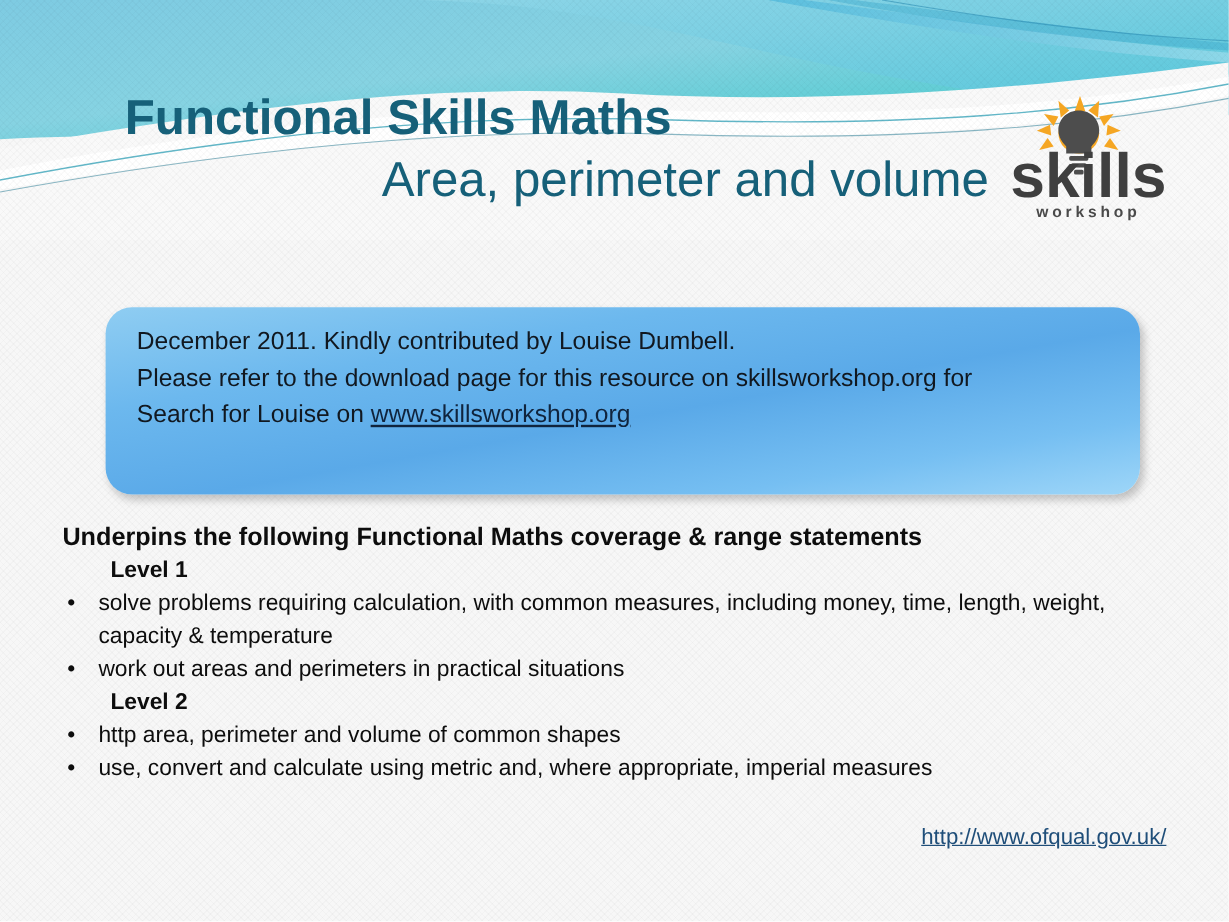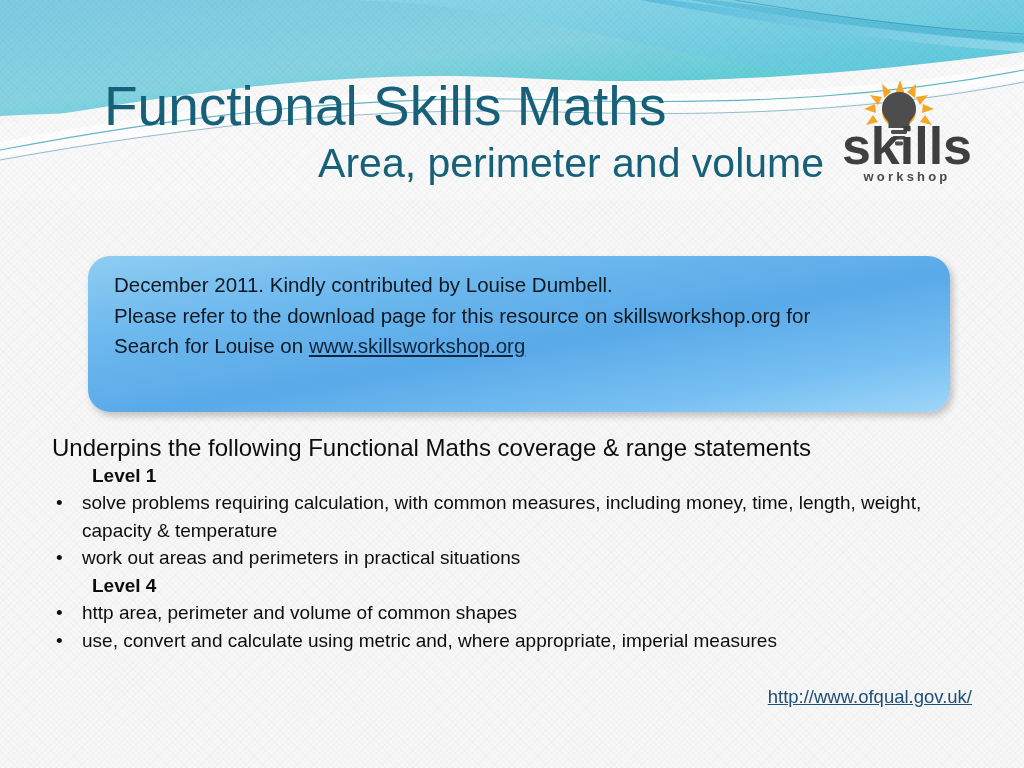--- a/index.html
+++ b/index.html
@@ -43,24 +43,24 @@
 
   
   #title-block {
     position: absolute;
     left: 104px;
     top: 78px;
     z-index: 4;
     width: 720px;
   }
   #slide-title {
-    font-size: 55px;
+    font-size: 41px;
     line-height: 1.02;
     color: #166079;
-    font-weight: 400;
+    font-weight: 700;
     letter-spacing: 0px;
     white-space: nowrap;
   }
   #slide-subtitle {
     margin-top: 8px;
     font-size: 41px;
     line-height: 1.05;
     color: #166079;
     font-weight: 400;
     white-space: nowrap;
@@ -112,23 +112,23 @@
   
   #body-copy {
     position: absolute;
     left: 52px;
     top: 434px;
     width: 930px;
     z-index: 4;
     color: #0d0d0d;
   }
   .body-heading {
-    font-size: 24px;
+    font-size: 21px;
     line-height: 27.5px;
-    font-weight: normal;
+    font-weight: bold;
   }
   .body-level {
     font-size: 19px;
     line-height: 27.5px;
     font-weight: bold;
     margin-left: 40px;
   }
   .body-bullet {
     display: flex;
     font-size: 19px;
@@ -257,21 +257,21 @@
     <div class="body-bullet">
       <span class="bullet-mark">•</span>
       <span class="bullet-text">solve problems requiring calculation, with common measures, including money, time, length, weight, capacity &amp; temperature</span>
     </div>
 
     <div class="body-bullet">
       <span class="bullet-mark">•</span>
       <span class="bullet-text">work out areas and perimeters in practical situations</span>
     </div>
 
-    <div class="body-level">Level 4</div>
+    <div class="body-level">Level 2</div>
 
     <div class="body-bullet">
       <span class="bullet-mark">•</span>
       <span class="bullet-text">http area, perimeter and volume of common shapes</span>
     </div>
 
     <div class="body-bullet">
       <span class="bullet-mark">•</span>
       <span class="bullet-text">use, convert and calculate using metric and, where appropriate, imperial measures</span>
     </div>

